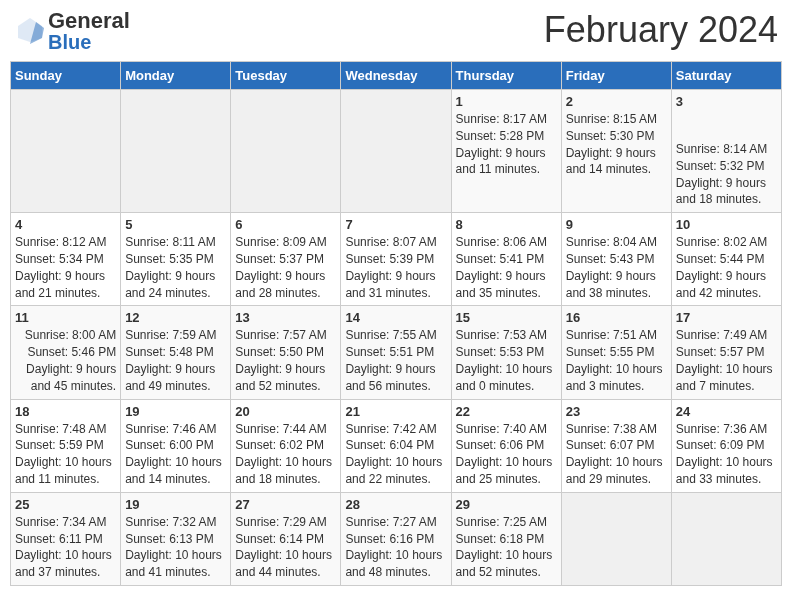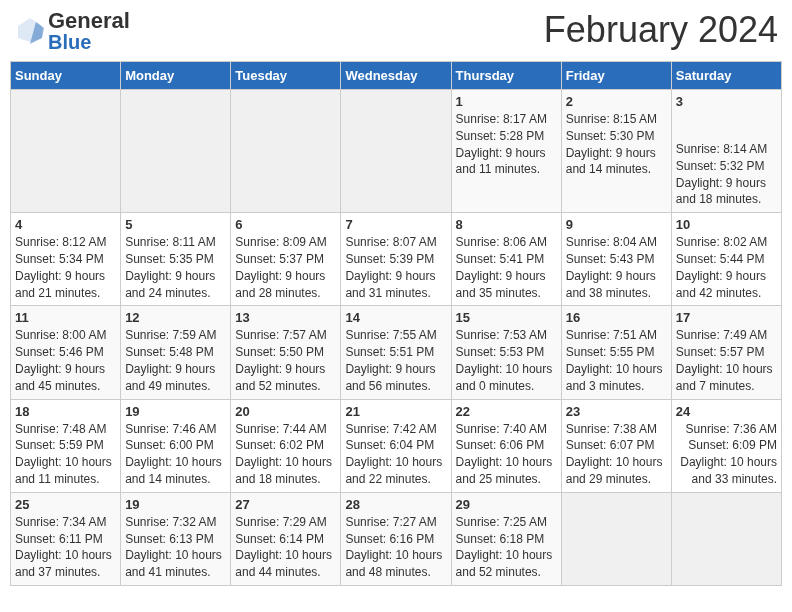--- a/index.html
+++ b/index.html
@@ -202,21 +202,21 @@
           <span class="day-number">10</span>
           <div class="day-info" style="white-space: pre-line;">Sunrise: 8:02 AM
 Sunset: 5:44 PM
 Daylight: 9 hours
 and 42 minutes.</div>
         </td>
       </tr>
       <tr>
         <td>
           <span class="day-number">11</span>
-          <div class="day-info" style="white-space: pre-line;">Sunrise: 8:00 AM
+          <div class="day-info" style="white-space: pre-line; text-align: right;">Sunrise: 8:00 AM
 Sunset: 5:46 PM
 Daylight: 9 hours
 and 45 minutes.</div>
         </td>
         <td>
           <span class="day-number">12</span>
           <div class="day-info" style="white-space: pre-line;">Sunrise: 7:59 AM
 Sunset: 5:48 PM
 Daylight: 9 hours
 and 49 minutes.</div>
@@ -295,21 +295,21 @@
         </td>
         <td>
           <span class="day-number">23</span>
           <div class="day-info" style="white-space: pre-line;">Sunrise: 7:38 AM
 Sunset: 6:07 PM
 Daylight: 10 hours
 and 29 minutes.</div>
         </td>
         <td>
           <span class="day-number">24</span>
-          <div class="day-info" style="white-space: pre-line; text-align: right;">Sunrise: 7:36 AM
+          <div class="day-info" style="white-space: pre-line;">Sunrise: 7:36 AM
 Sunset: 6:09 PM
 Daylight: 10 hours
 and 33 minutes.</div>
         </td>
       </tr>
       <tr>
         <td>
           <span class="day-number">25</span>
           <div class="day-info" style="white-space: pre-line;">Sunrise: 7:34 AM
 Sunset: 6:11 PM

